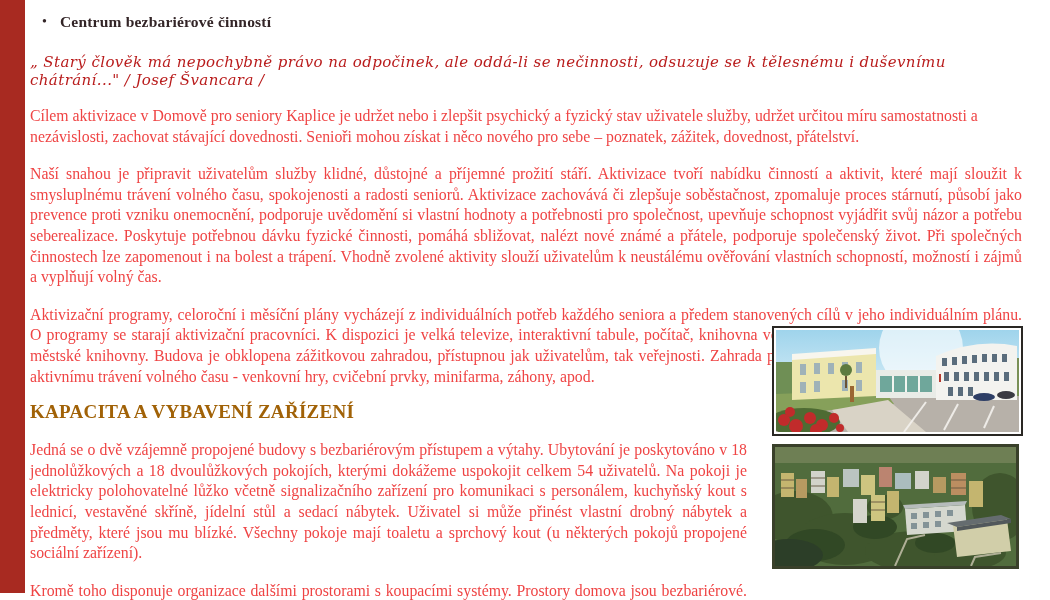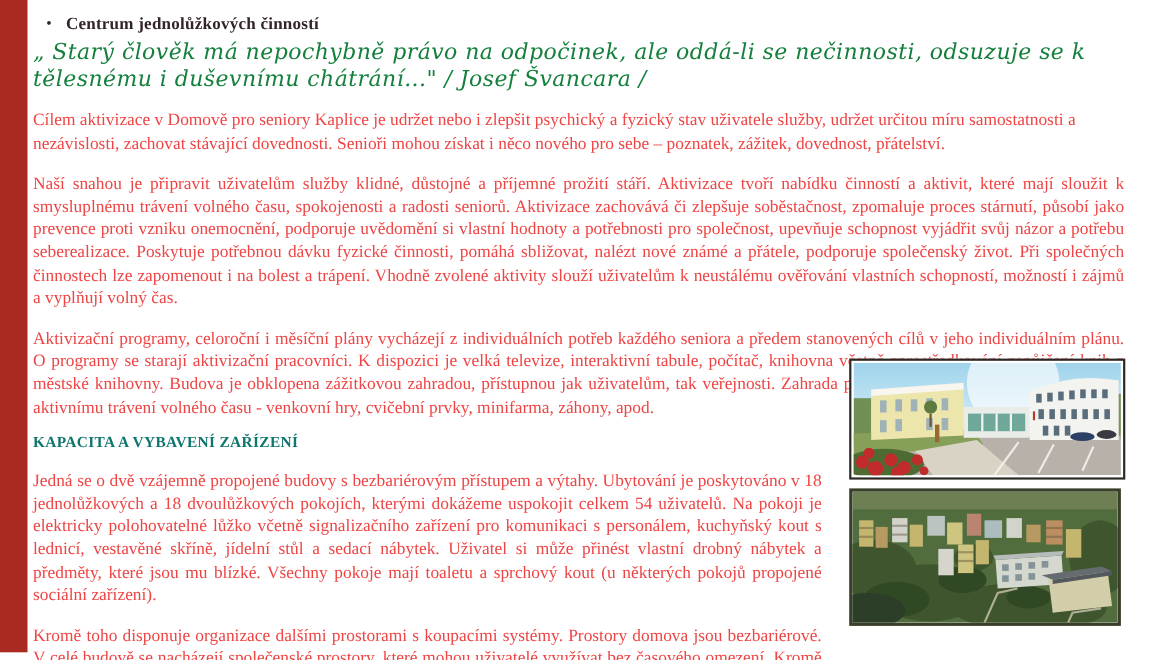--- a/index.html
+++ b/index.html
@@ -15,34 +15,34 @@
   .content{
     position:absolute;left:30px;top:0;width:992px;
   }
   .list-header{
     margin-top:13px;display:flex;align-items:center;
     padding-left:12px;color:#332527;
   }
   .bullet{font-size:14px;margin-right:13px;line-height:18px;}
   .title{font-weight:bold;font-size:15.5px;letter-spacing:0.2px;}
   .quote{
-    margin:4px 0 0 0;font-style:italic;color:#15803d;
-    font-size:20px;letter-spacing:0.4px;
+    margin:22px 0 0 0;font-style:italic;color:#b91c1c;
+    font-size:15px;letter-spacing:0.4px;
     font-family:"DejaVu Serif","Liberation Serif",serif;
   }
   .para{
     margin:17px 0 0 0;color:#ef4444;
     font-size:15.8px;line-height:20.6px;
   }
   .justify{text-align:justify;}
   .bottom{position:relative;margin-top:12px;}
   .bottom-left{width:717px;}
   .cap-heading{
-    margin:14px 0 0 0;color:#0f766e;
-    font-size:14px;font-weight:bold;letter-spacing:0.3px;
+    margin:14px 0 0 0;color:#a16207;
+    font-size:19px;font-weight:bold;letter-spacing:0.3px;
   }
   .photos{
     position:absolute;left:772px;top:326px;width:253px;
   }
   .photo{background:#ffffff;}
   .photo svg{display:block;}
   .photo1{
     border:2px solid #2a2824;padding:2px;width:243px;
   }
   .photo2{
@@ -51,21 +51,21 @@
 </style>
 </head>
 <body>
 
 <div class="accent-bar"></div>
 
 <div class="content">
 
   <div class="list-header">
     <span class="bullet">•</span>
-    <span class="title">Centrum jednolůžkových činností</span>
+    <span class="title">Centrum bezbariérové činností</span>
   </div>
 
   <p class="quote">„ Starý člověk má nepochybně právo na odpočinek, ale oddá-li se nečinnosti, odsuzuje se k tělesnému i duševnímu chátrání..." / Josef Švancara /</p>
 
   <p class="para">Cílem aktivizace v Domově pro seniory Kaplice je udržet nebo i zlepšit psychický a fyzický stav uživatele služby, udržet určitou míru samostatnosti a nezávislosti, zachovat stávající dovednosti. Senioři mohou získat i něco nového pro sebe – poznatek, zážitek, dovednost, přátelství.</p>
   <p class="para justify">Naší snahou je připravit uživatelům služby klidné, důstojné a příjemné prožití stáří. Aktivizace tvoří nabídku činností a aktivit, které mají sloužit k smysluplnému trávení volného času, spokojenosti a radosti seniorů. Aktivizace zachovává či zlepšuje soběstačnost, zpomaluje proces stárnutí, působí jako prevence proti vzniku onemocnění, podporuje uvědomění si vlastní hodnoty a potřebnosti pro společnost, upevňuje schopnost vyjádřit svůj názor a potřebu seberealizace. Poskytuje potřebnou dávku fyzické činnosti, pomáhá sbližovat, nalézt nové známé a přátele, podporuje společenský život. Při společných činnostech lze zapomenout i na bolest a trápení. Vhodně zvolené aktivity slouží uživatelům k neustálému ověřování vlastních schopností, možností i zájmů a vyplňují volný čas.</p>
   <p class="para justify">Aktivizační programy, celoroční i měsíční plány vycházejí z individuálních potřeb každého seniora a předem stanovených cílů v jeho individuálním plánu. O programy se starají aktivizační pracovníci. K dispozici je velká televize, interaktivní tabule, počítač, knihovna včetně zprostředkování zapůjčení knih z městské knihovny. Budova je obklopena zážitkovou zahradou, přístupnou jak uživatelům, tak veřejnosti. Zahrada poskytuje jak prostor pro relaxaci tak k aktivnímu trávení volného času - venkovní hry, cvičební prvky, minifarma, záhony, apod.</p>
 
   <div class="bottom">
     <div class="bottom-left">

